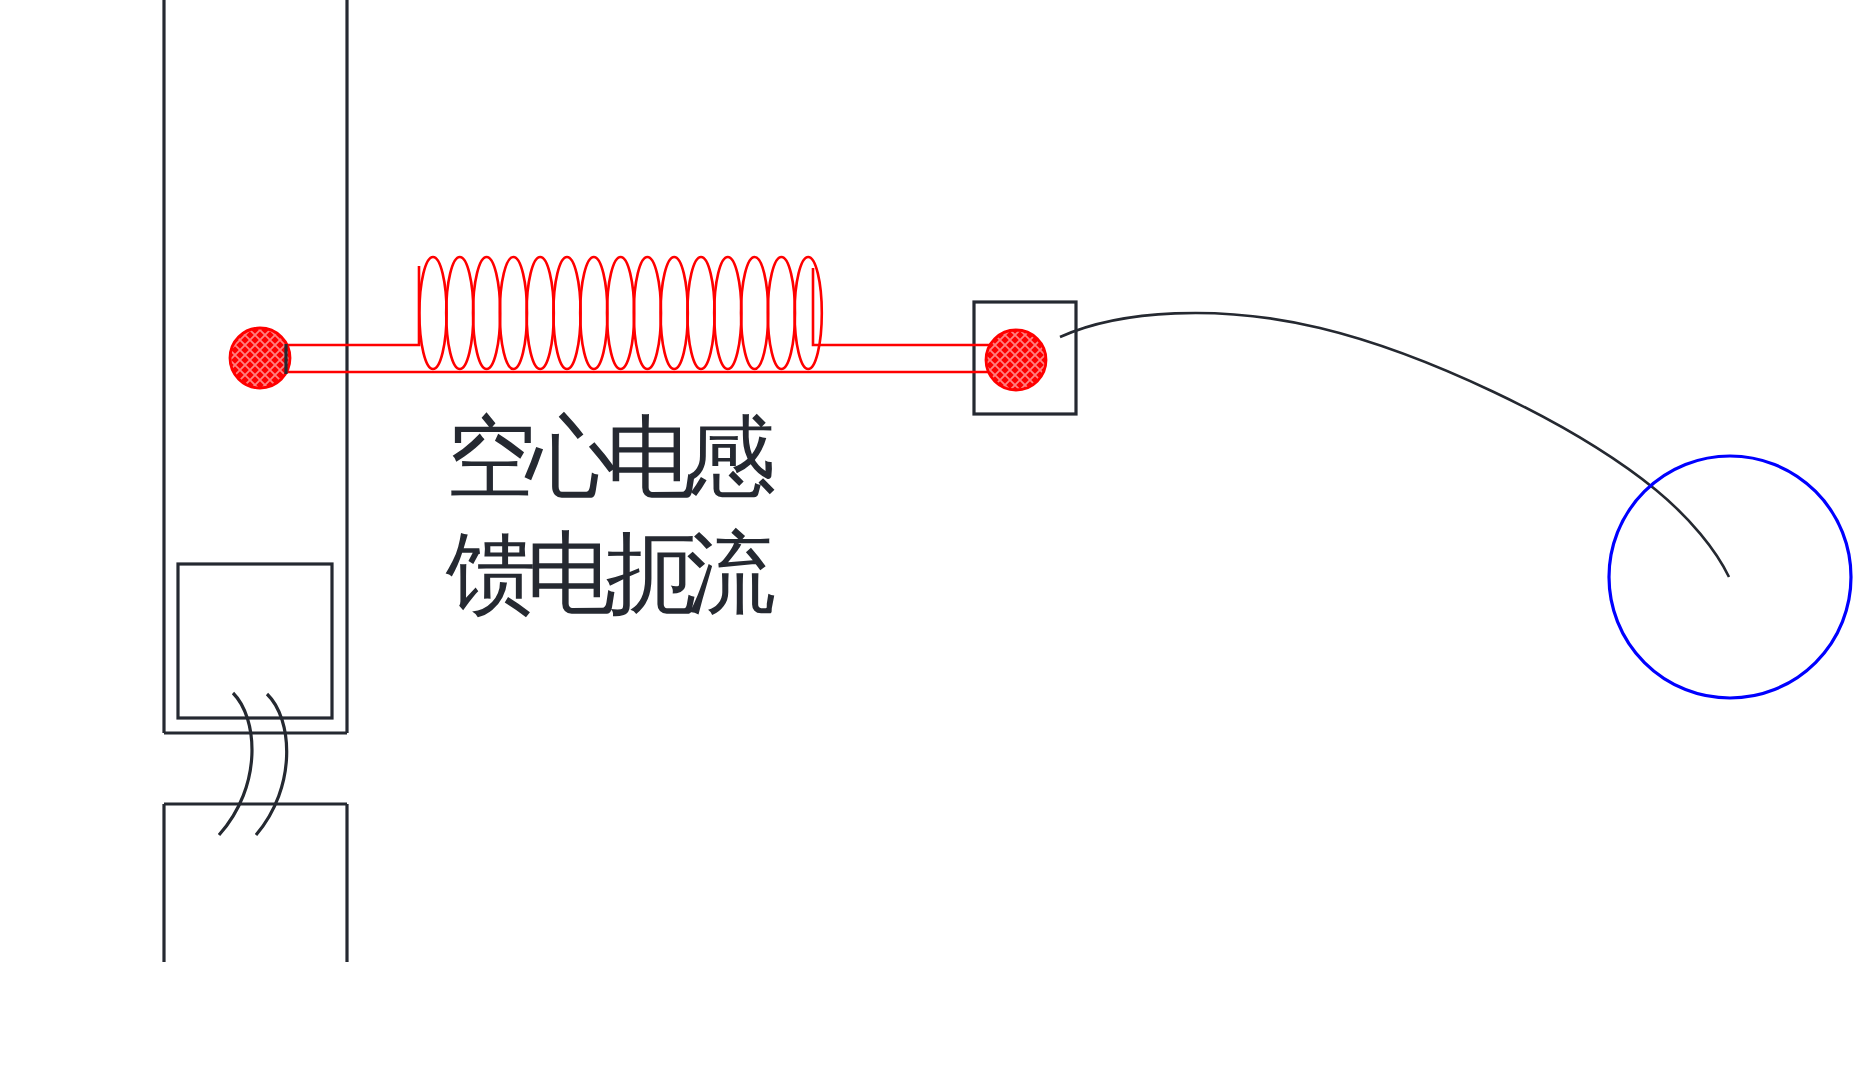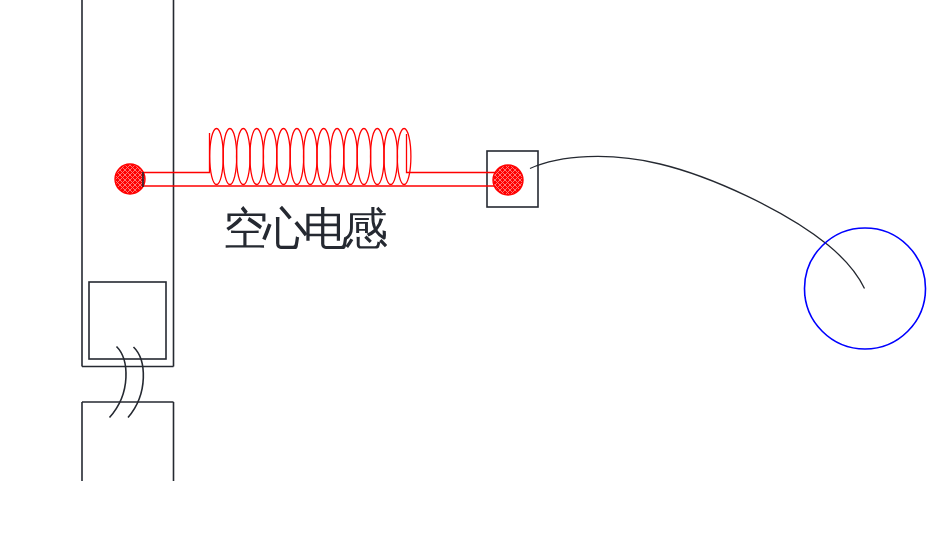--- a/index.html
+++ b/index.html
@@ -108,15 +108,16 @@
       <line class="r" x1="142" y1="186" x2="495" y2="186"></line>
     </g>
 
     <circle class="dot" cx="130" cy="179" r="15" fill="url(#xhatch)"></circle>
     <line class="k" x1="143" y1="172" x2="143" y2="187"></line>
     <circle class="dot" cx="508" cy="180" r="15" fill="url(#xhatch)"></circle>
   </svg>
 
   <div class="labels">
     <span class="line">空心电感</span>
+    <span class="line">馈电扼流</span>
   </div>
 
 </div>
 
 </body></html>

